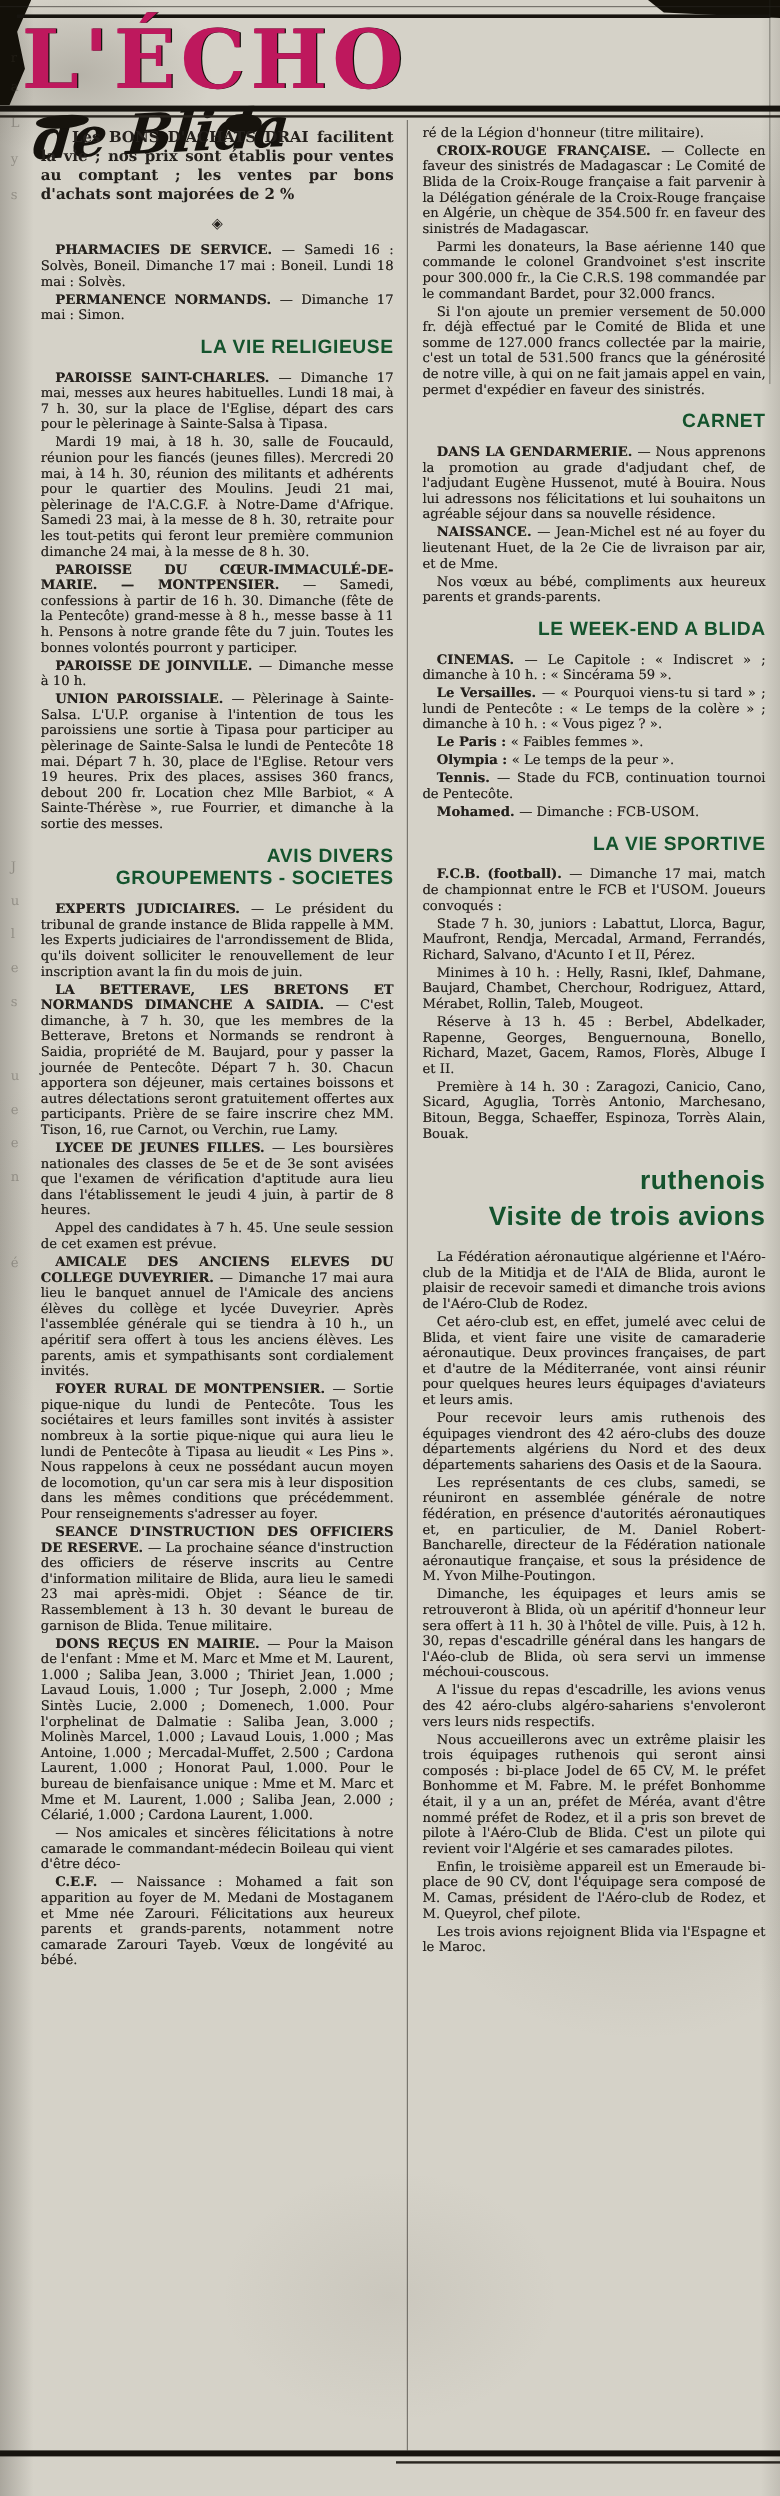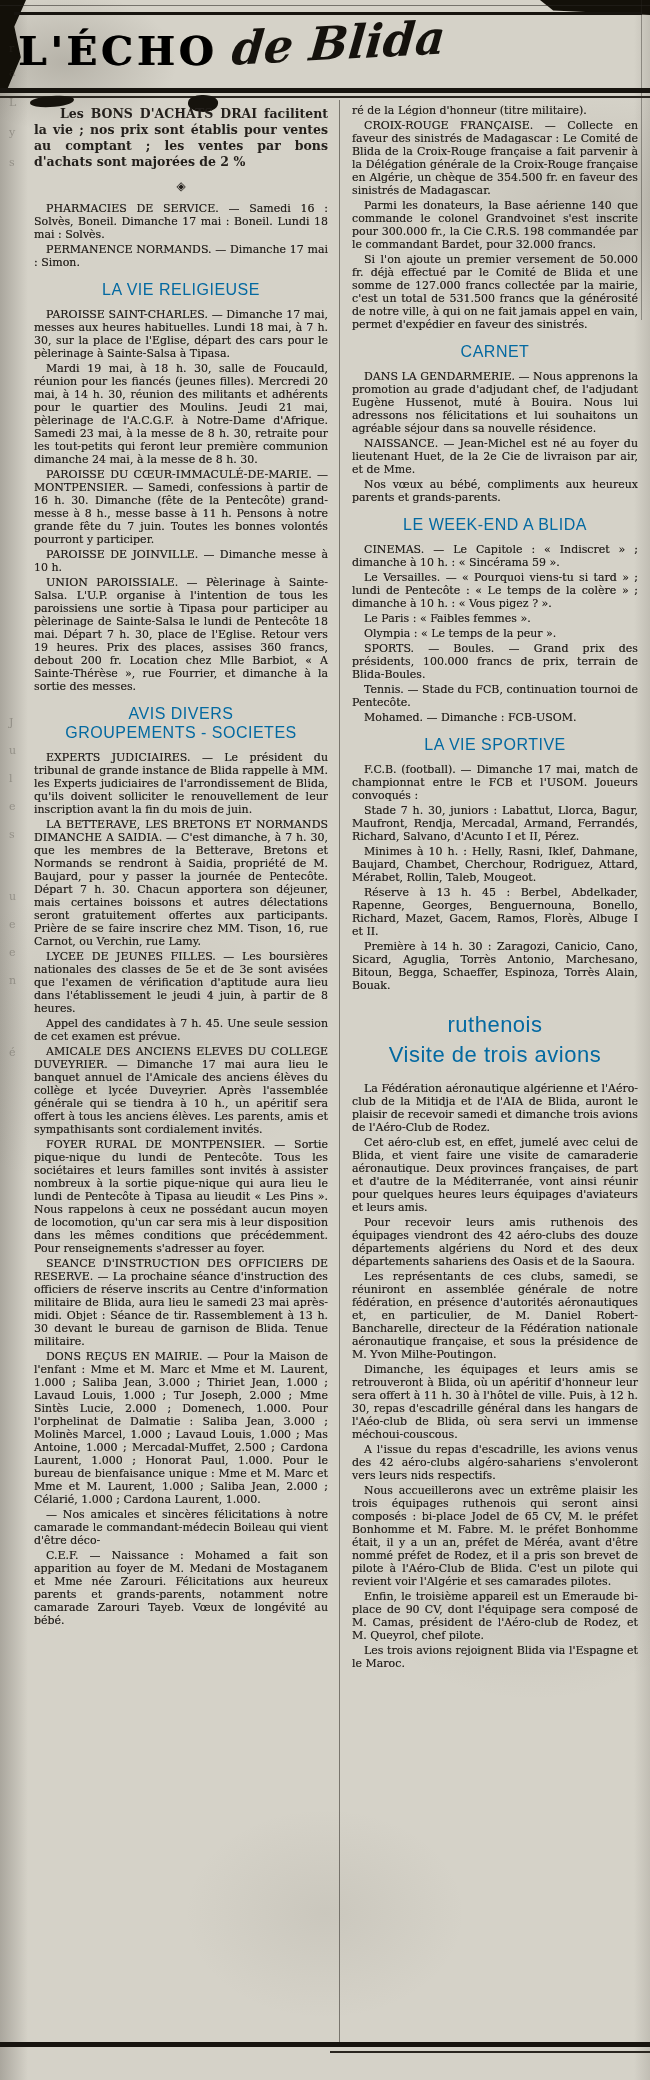--- a/index.html
+++ b/index.html
@@ -15,22 +15,22 @@
       radial-gradient(200px 150px at 50% 92%, rgba(110,105,95,.10), transparent 70%),
       linear-gradient(90deg, rgba(70,65,58,.30), rgba(70,65,58,0) 28px),
       linear-gradient(270deg, rgba(70,65,58,.14), rgba(70,65,58,0) 16px);
   }
   .abs{position:absolute;}
   
   .top-rule-a{left:0;top:5px;width:650px;height:1px;background:rgba(40,37,33,.55);}
   .top-rule-b{left:14px;top:12px;width:628px;height:3px;background:#17140f;}
   .masthead{left:18px;top:16px;width:446px;height:70px;}
   .mast-main{
-    font-family:"DejaVu Serif",serif;font-weight:bold;font-size:40px;line-height:68px;
-    letter-spacing:4px;color:#000000;display:inline-block;
+    font-family:"DejaVu Serif",serif;font-weight:bold;font-size:68px;line-height:68px;
+    letter-spacing:4px;color:#be185d;display:inline-block;
     text-shadow:1px 0 0 #15120d;
   }
   .mast-script{
     font-family:"DejaVu Serif",serif;font-style:italic;font-weight:bold;font-size:46px;
     display:inline-block;transform:rotate(-3deg) skewX(-8deg);margin-left:10px;color:#15120d;
     vertical-align:6px;
   }
   .mast-bottom-a{left:0;top:88px;width:650px;height:5px;background:#17140f;}
   .mast-bottom-b{left:0;top:96px;width:650px;height:2px;background:#2a2620;}
   .torn-left{left:0;top:0;width:26px;height:88px;background:#131009;
@@ -43,23 +43,23 @@
   .col{top:104px;text-align:justify;}
   .col-left{left:34px;width:294px;}
   .col-right{left:352px;width:286px;}
   .divider{left:339px;top:100px;width:1px;height:1942px;background:rgba(45,42,37,.55);}
   .bottom-rule-a{left:0;top:2042px;width:650px;height:5px;background:#17140f;}
   .bottom-rule-b{left:330px;top:2051px;width:320px;height:2px;background:#2a2620;}
   
   .para{font-size:11px;line-height:13px;margin:0 0 2px;text-indent:12px;
     text-shadow:0 0 .5px rgba(35,30,26,.55);}
   .para.cont{text-indent:0;}
-  .lead{font-weight:normal;margin-top:20px;}
-  .heading{font-family:"Liberation Sans",sans-serif;font-weight:normal;text-align:center;
-    font-size:16px;line-height:19px;letter-spacing:.5px;margin:11px 0 9px;color:#0369a1;}
+  .lead{font-weight:bold;margin-top:20px;}
+  .heading{font-family:"Liberation Sans",sans-serif;font-weight:bold;text-align:right;
+    font-size:16px;line-height:19px;letter-spacing:.5px;margin:11px 0 9px;color:#14532d;}
   .heading.lg{font-size:22px;line-height:30px;margin:18px 0 12px;}
   .ad{font-weight:bold;font-size:12.5px;line-height:16px;text-align:justify;
     text-indent:26px;margin:2px 0 6px;}
   .ornament{text-align:center;font-size:12px;margin:9px 0;text-indent:0;}
   
   .margin-mark{position:absolute;left:9px;font-size:11px;color:#3a362f;opacity:.32;
     font-family:"DejaVu Serif",serif;}
 </style>
 </head>
 <body>
@@ -137,21 +137,20 @@
     <div class="para"><span class="lead">DANS LA GENDARMERIE. </span>— Nous apprenons la promotion au grade d'adjudant chef, de l'adjudant Eugène Hussenot, muté à Bouira. Nous lui adressons nos félicitations et lui souhaitons un agréable séjour dans sa nouvelle résidence.</div>
     <div class="para"><span class="lead">NAISSANCE. </span>— Jean-Michel est né au foyer du lieutenant Huet, de la 2e Cie de livraison par air, et de Mme.</div>
     <div class="para">Nos vœux au bébé, compliments aux heureux parents et grands-parents.</div>
     <div class="heading">
       <div>LE WEEK-END A BLIDA</div>
     </div>
     <div class="para"><span class="lead">CINEMAS. </span>— Le Capitole : « Indiscret » ; dimanche à 10 h. : « Sincérama 59 ».</div>
     <div class="para"><span class="lead">Le Versailles. </span>— « Pourquoi viens-tu si tard » ; lundi de Pentecôte : « Le temps de la colère » ; dimanche à 10 h. : « Vous pigez ? ».</div>
     <div class="para"><span class="lead">Le Paris : </span>« Faibles femmes ».</div>
     <div class="para"><span class="lead">Olympia : </span>« Le temps de la peur ».</div>
-    <div class="para"><span class="lead">SPORTS. — Boules. </span>— Grand prix des présidents, 100.000 francs de prix, terrain de Blida-Boules.</div>
     <div class="para"><span class="lead">Tennis. </span>— Stade du FCB, continuation tournoi de Pentecôte.</div>
     <div class="para"><span class="lead">Mohamed. </span>— Dimanche : FCB-USOM.</div>
     <div class="heading">
       <div>LA VIE SPORTIVE</div>
     </div>
     <div class="para"><span class="lead">F.C.B. (football). </span>— Dimanche 17 mai, match de championnat entre le FCB et l'USOM. Joueurs convoqués :</div>
     <div class="para">Stade 7 h. 30, juniors : Labattut, Llorca, Bagur, Maufront, Rendja, Mercadal, Armand, Ferrandés, Richard, Salvano, d'Acunto I et II, Pérez.</div>
     <div class="para">Minimes à 10 h. : Helly, Rasni, Iklef, Dahmane, Baujard, Chambet, Cherchour, Rodriguez, Attard, Mérabet, Rollin, Taleb, Mougeot.</div>
     <div class="para">Réserve à 13 h. 45 : Berbel, Abdelkader, Rapenne, Georges, Benguernouna, Bonello, Richard, Mazet, Gacem, Ramos, Florès, Albuge I et II.</div>
     <div class="para">Première à 14 h. 30 : Zaragozi, Canicio, Cano, Sicard, Aguglia, Torrès Antonio, Marchesano, Bitoun, Begga, Schaeffer, Espinoza, Torrès Alain, Bouak.</div>

